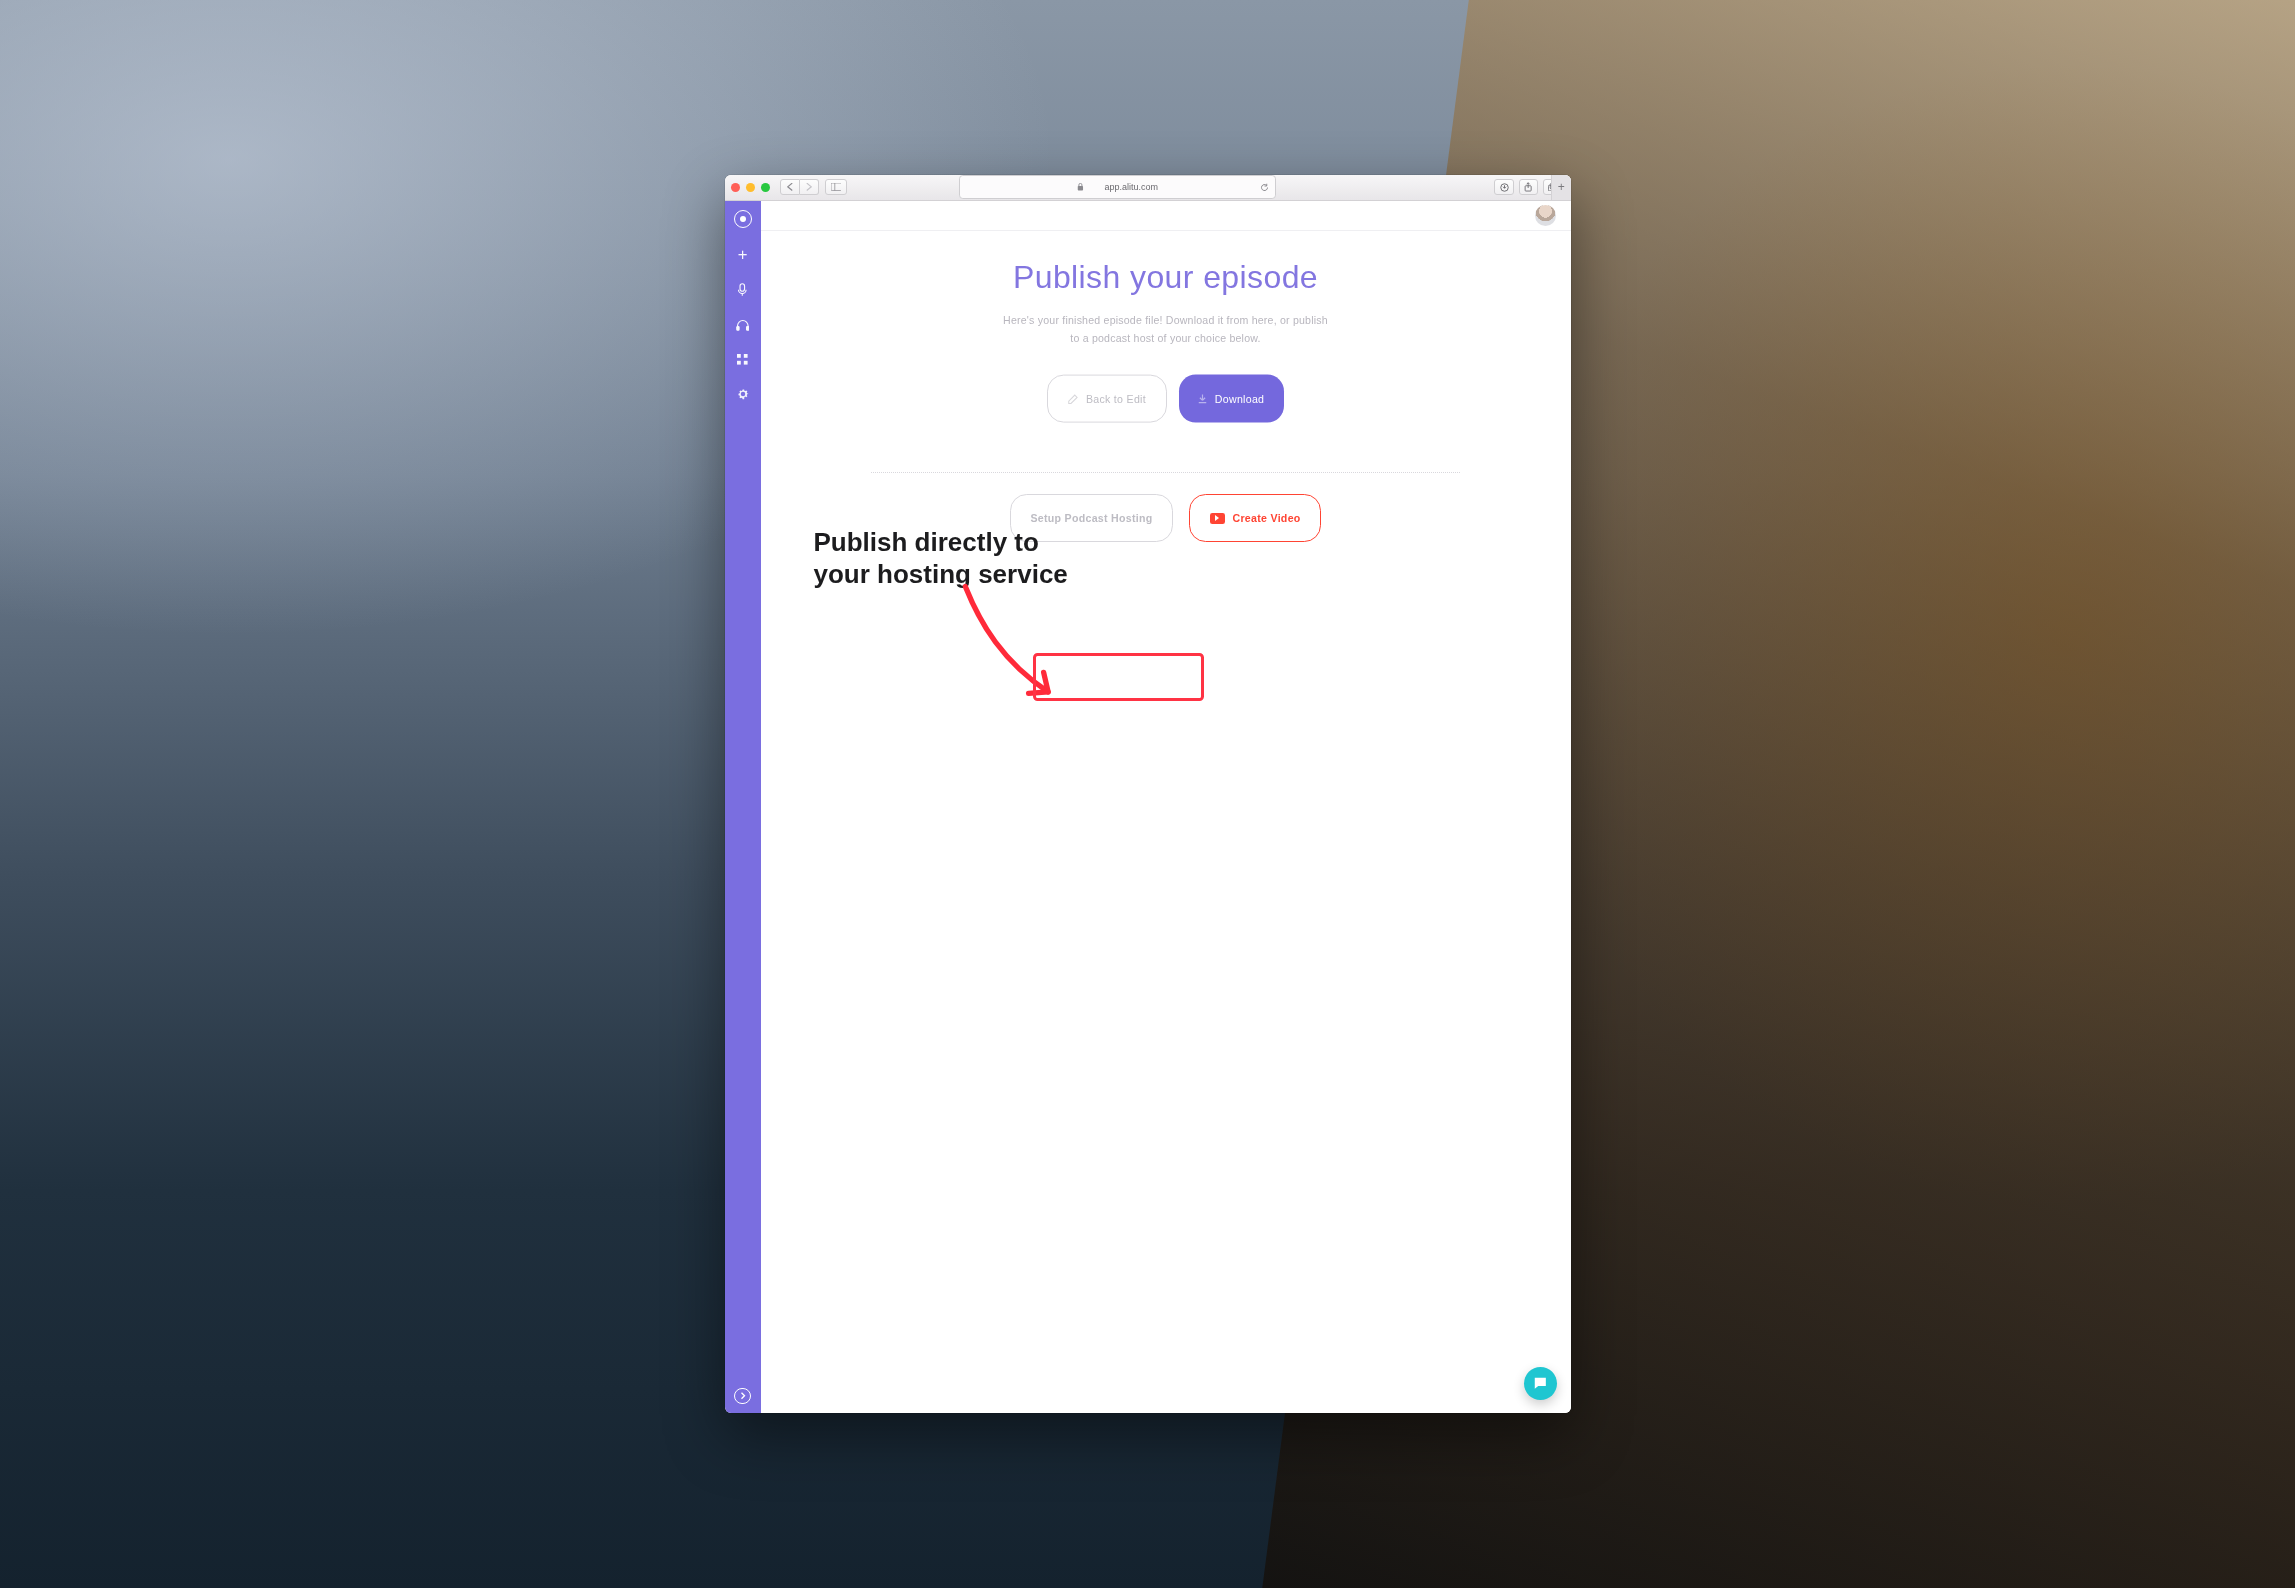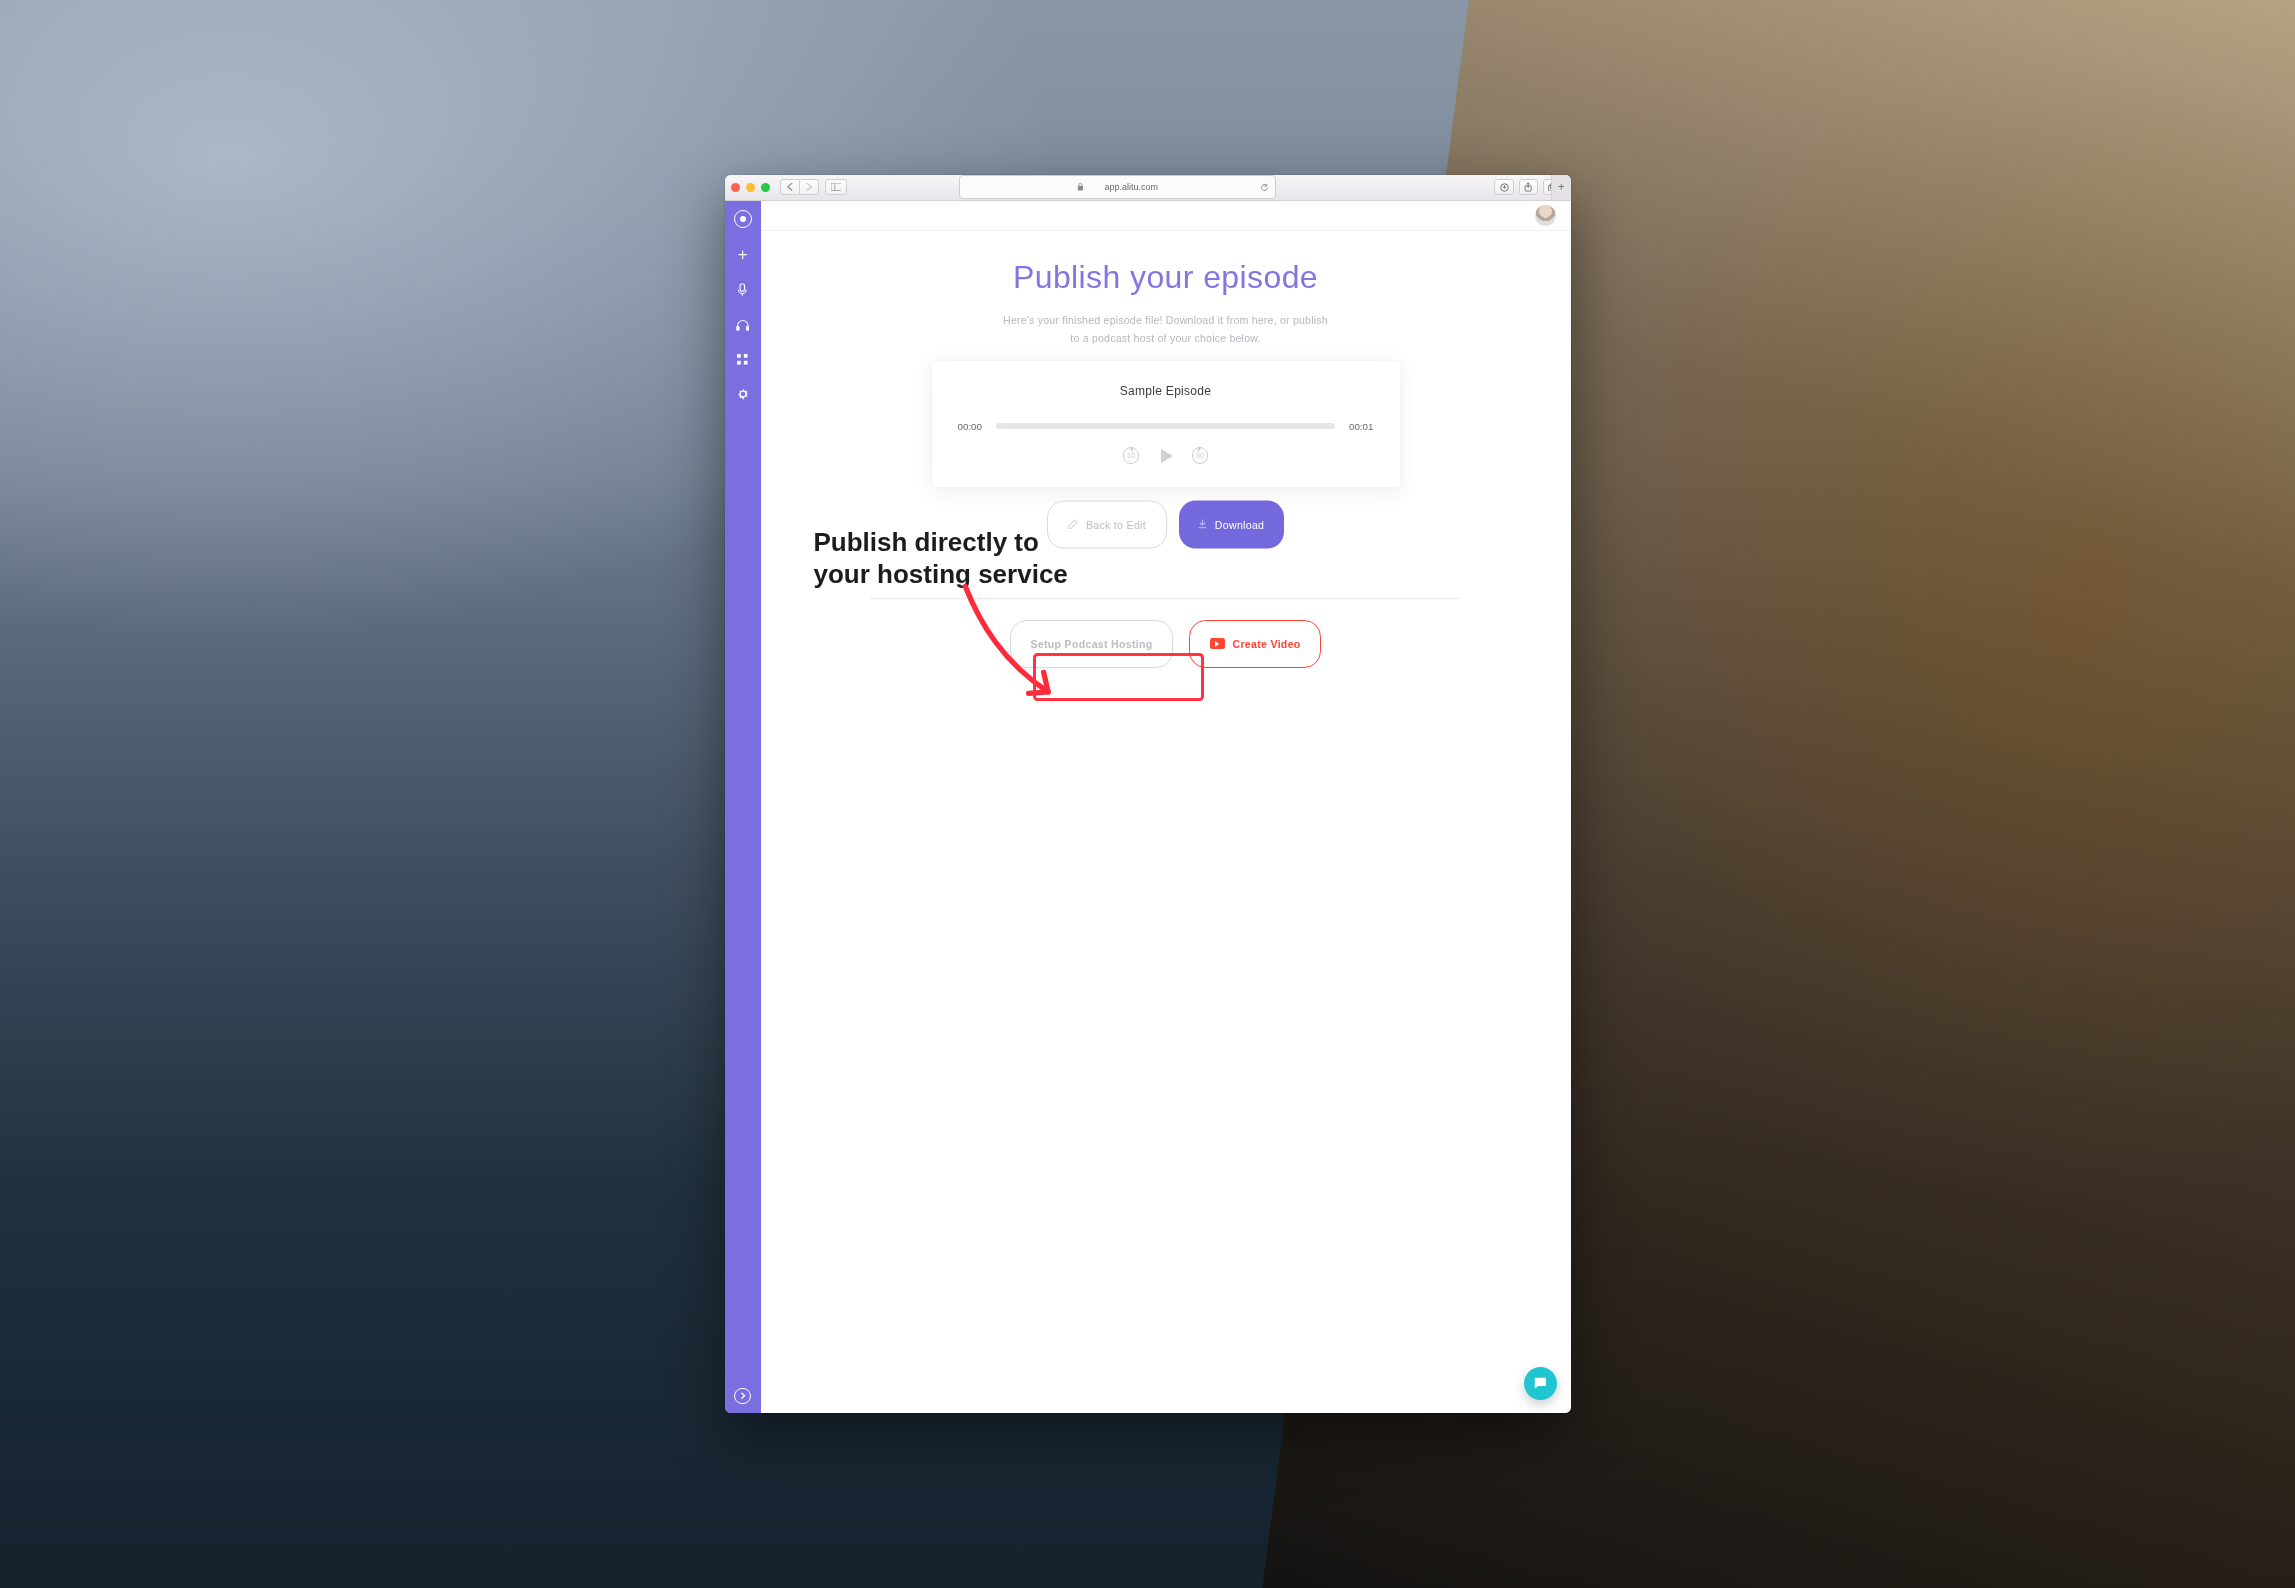--- a/index.html
+++ b/index.html
@@ -289,45 +289,20 @@
         <div class="avatar"></div>
       </div>
 
       <div class="page">
         <h1 class="title">Publish your episode</h1>
         <p class="subtitle">
           <span>Here's your finished episode file! Download it from here, or publish</span><br>
           <span>to a podcast host of your choice below.</span>
         </p>
 
-        <div class="card">
-          <div class="ep-title">Sample Episode</div>
-          <div class="player">
-            <span class="time">00:00</span>
-            <div class="track">
-              <div class="track-line"></div>
-            </div>
-            <span class="time">00:01</span>
-          </div>
-          <div class="controls">
-            <div class="ctrl">
-              <div class="skip back">
-                  <span>10</span>
-                </div>
-            </div>
-            <div class="ctrl">
-                <div class="play"></div>
-              </div>
-            <div class="ctrl">
-              <div class="skip fwd">
-                  <span>30</span>
-                </div>
-            </div>
-          </div>
-        </div>
 
         <div class="btnrow">
           <button class="pill ghost">
             <span class="ico">
               <svg width="10.6" height="10.6" viewBox="0 0 14 14" stroke="#c7c6cc" fill="none" stroke-width="1.4">
                   <path d="M9 2l3 3-8 8H1v-3z"></path>
                 </svg>
             </span>
             <span>Back to Edit</span>
           </button>

